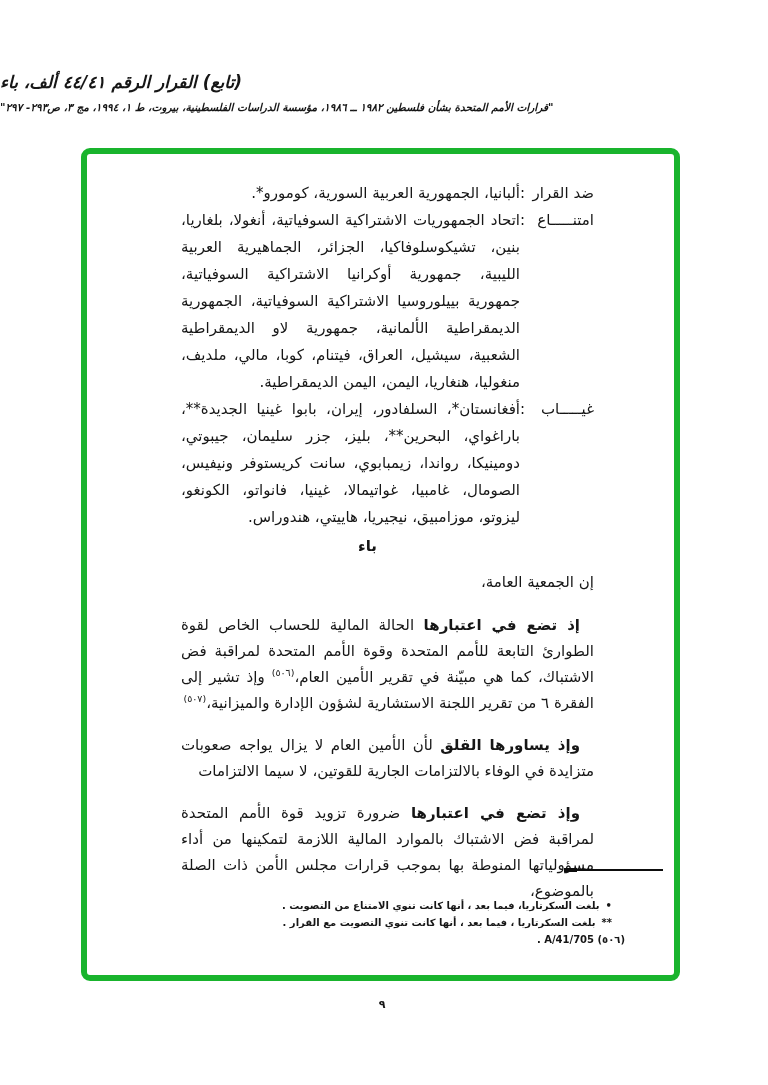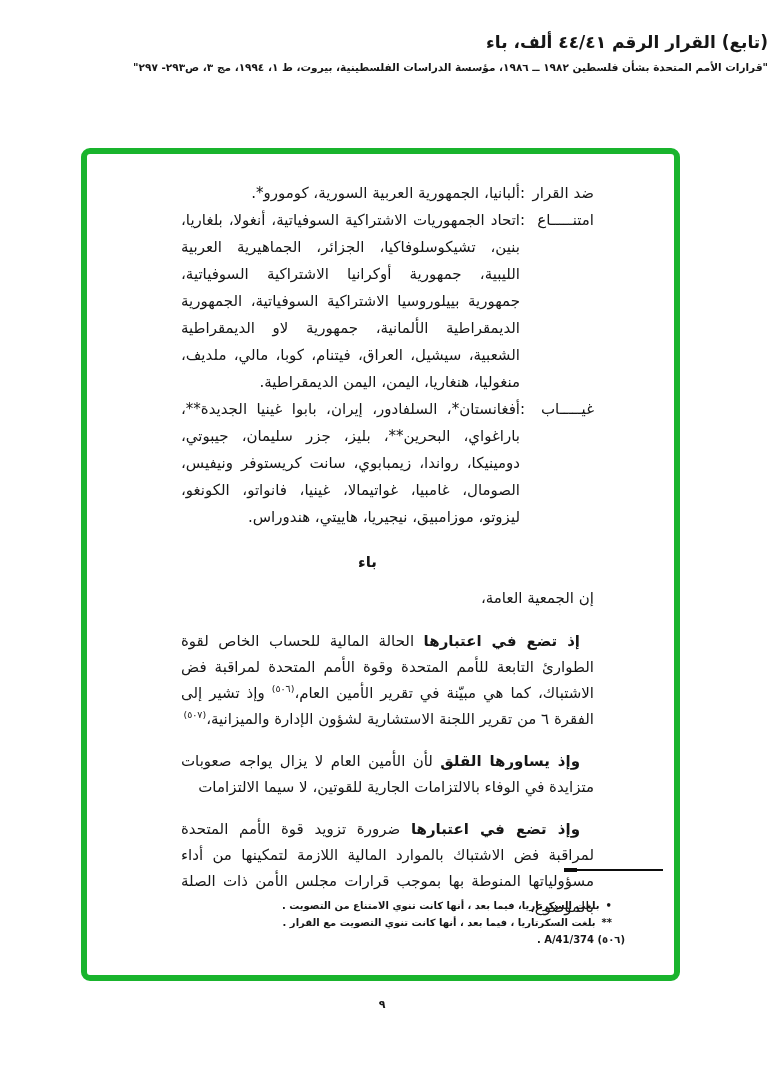--- a/index.html
+++ b/index.html
@@ -5,39 +5,39 @@
   html,body { margin:0; padding:0; }
   body {
     width:768px; height:1085px;
     background:#ffffff;
     color:#161616;
     font-family:"DejaVu Sans", sans-serif;
     direction:rtl;
     position:relative;
     overflow:hidden;
   }
-  .header { text-align:right; padding-top:32px; }
+  .header { text-align:left; padding-top:72px;font-style:italic; }
   .title { font-size:17px; font-weight:bold; margin:0 0 9px 0; letter-spacing:0; }
   .source { font-size:10.5px; font-weight:bold; white-space:nowrap; }
 
   .doc-box {
     position:absolute; left:81px; top:148px;
     width:599px; height:833px;
     border:6px solid #19B42D;
     border-radius:9px;
     box-sizing:border-box;
     background:#ffffff;
   }
   .content { padding:26px 80px 0 94px; }
 
   .vote-row { display:flex; font-size:15px; line-height:27px; }
   .vote-label { width:74px; flex:none; display:flex; justify-content:space-between; align-items:flex-start; }
   .vote-text { flex:1; text-align:justify; letter-spacing:0.2px; }
 
-  .section-heading { text-align:center; font-weight:bold; font-size:15px; line-height:27px; position:relative; right:20px; margin-top:18px; }
+  .section-heading { text-align:center; font-weight:bold; font-size:15px; line-height:27px; position:relative; right:20px; margin-top:2px; }
   .opening { font-weight:normal; font-size:15px; line-height:27px; margin-top:9px; }
 
   .para { font-size:15px; line-height:26px; text-align:justify; margin:16px 0 0 0; text-indent:14px; letter-spacing:0.1px; }
   .para .lead { font-weight:bold; }
   sup.ref { font-size:9.5px; line-height:0; }
 
   .fn-sep { position:absolute; right:11px; bottom:104px; width:99px; height:2px; background:#0d0d0d; }
   .fn-sep::before { content:""; position:absolute; right:86px; top:-1px; width:13px; height:4px; background:#0d0d0d; }
 
   .footnotes { position:absolute; right:49px; bottom:26px; width:440px; font-size:10px; font-weight:bold; text-align:right; }
@@ -100,18 +100,18 @@
     <div class="fn-row">
       <span class="fn-marker">•</span>
       <span>بلغت السكرتاريا، فيما بعد ، أنها كانت تنوي الامتناع من التصويت .</span>
     </div>
     <div class="fn-row">
       <span class="fn-marker">**</span>
       <span>بلغت السكرتاريا ، فيما بعد ، أنها كانت تنوي التصويت مع القرار .</span>
     </div>
     <div class="fn-ref">
       <span>(٥٠٦)</span>
-      <span class="doc">A/41/374 .</span>
+      <span class="doc">A/41/705 .</span>
     </div>
   </div>
 </div>
 
 <div class="page-num">٩</div>
 
 </body></html>

